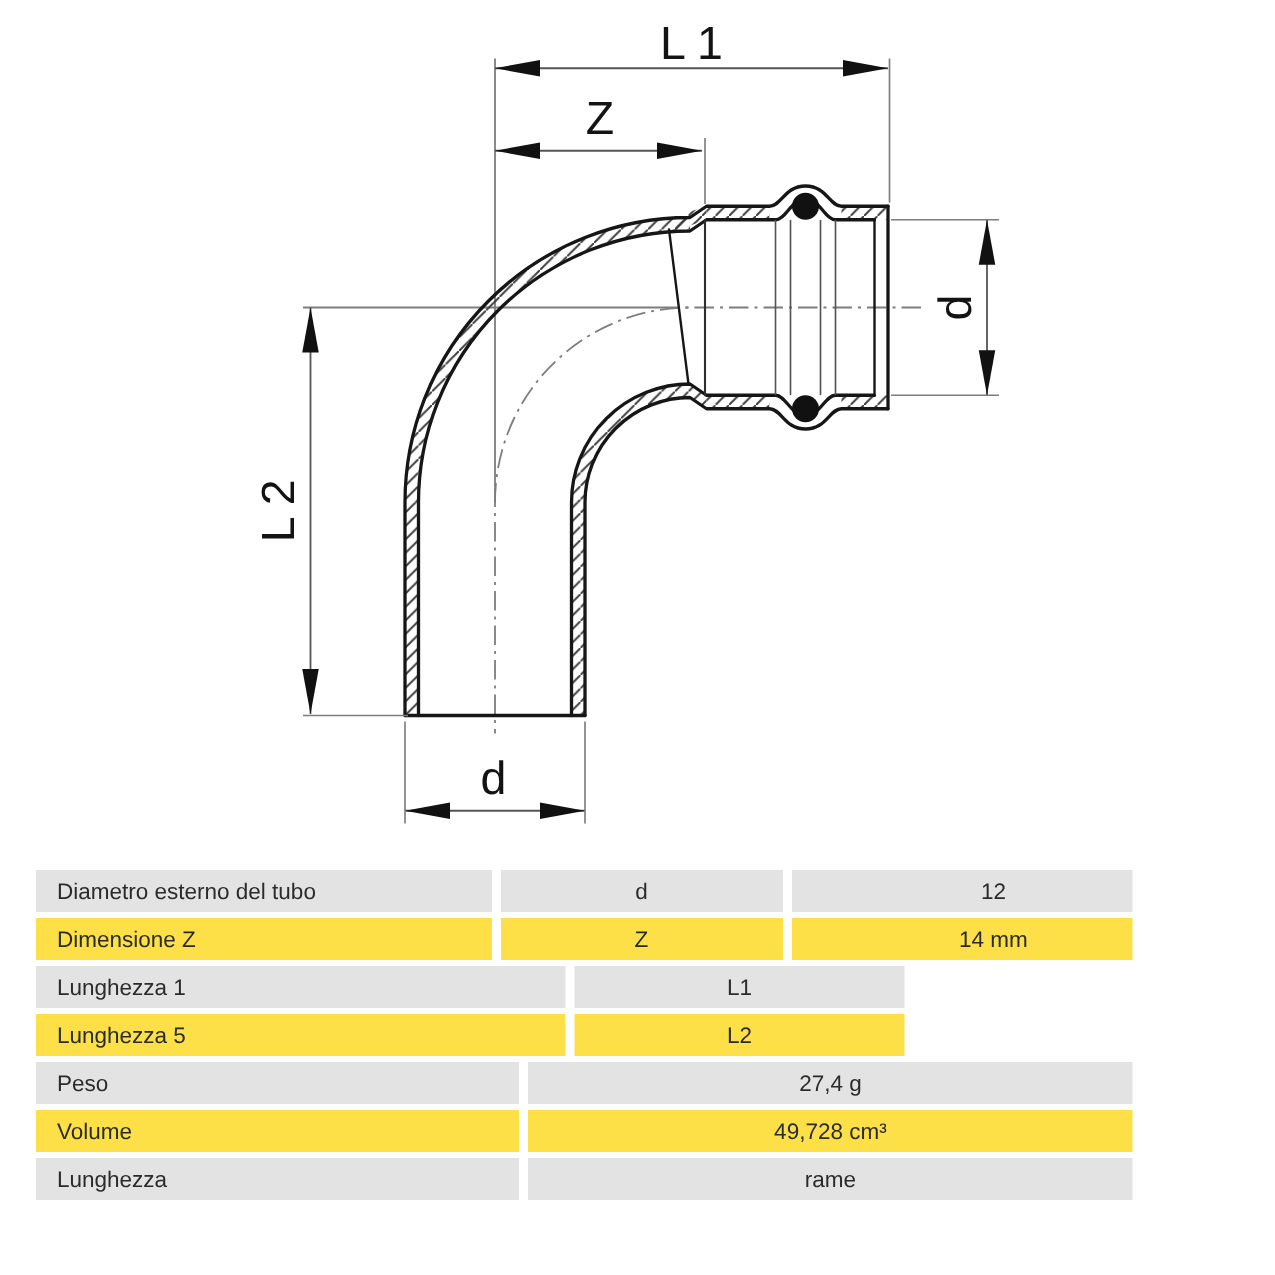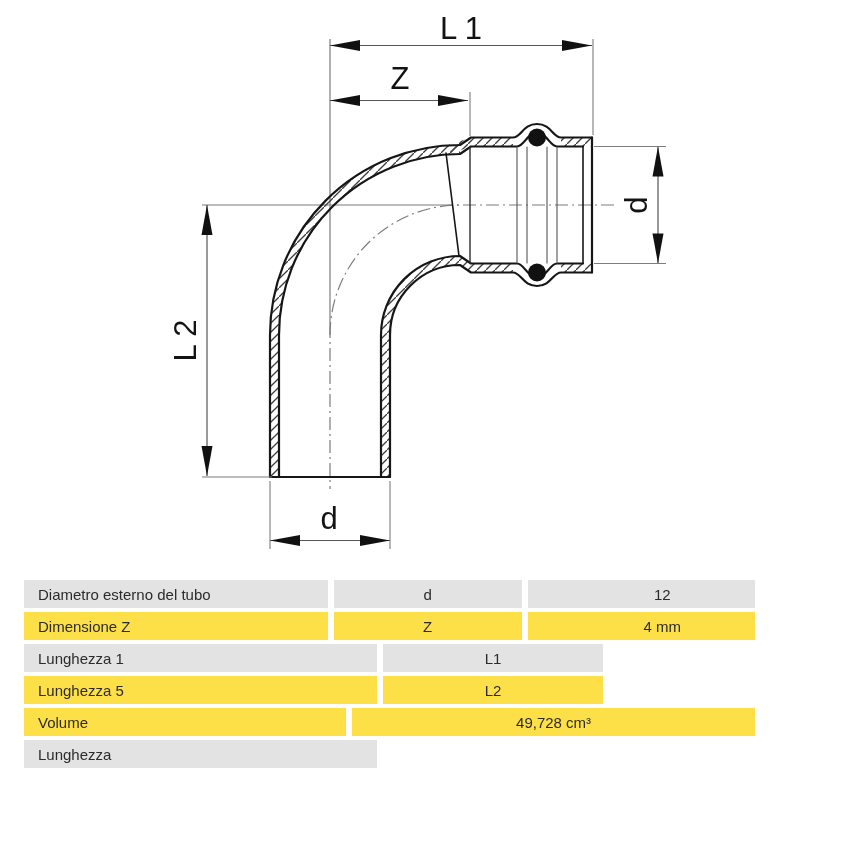--- a/index.html
+++ b/index.html
@@ -131,32 +131,37 @@
   
   <div class="spec-table">
     <div class="spec-row">
       <div class="cell c1 dark">Diametro esterno del tubo</div>
       <div class="cell c2 dark">d</div>
       <div class="cell c3 dark">12</div>
     </div>
     <div class="spec-row">
       <div class="cell c1 light">Dimensione Z</div>
       <div class="cell c2 light">Z</div>
-      <div class="cell c3 light">4 mm</div>
+      <div class="cell c3 light">14 mm</div>
     </div>
     <div class="spec-row">
       <div class="cell c1 dark">Lunghezza 1</div>
       <div class="cell c2 dark">L1</div>
     </div>
     <div class="spec-row">
       <div class="cell c1 light">Lunghezza 5</div>
       <div class="cell c2 light">L2</div>
     </div>
     <div class="spec-row">
+      <div class="cell c1 dark">Peso</div>
+      <div class="cell cm dark">27,4 g</div>
+    </div>
+    <div class="spec-row">
       <div class="cell c1 light">Volume</div>
       <div class="cell cm light">49,728 cm³</div>
     </div>
     <div class="spec-row">
       <div class="cell c1 dark">Lunghezza</div>
+      <div class="cell cm dark">rame</div>
     </div>
   </div>
 
 </div>
 
 </body></html>

